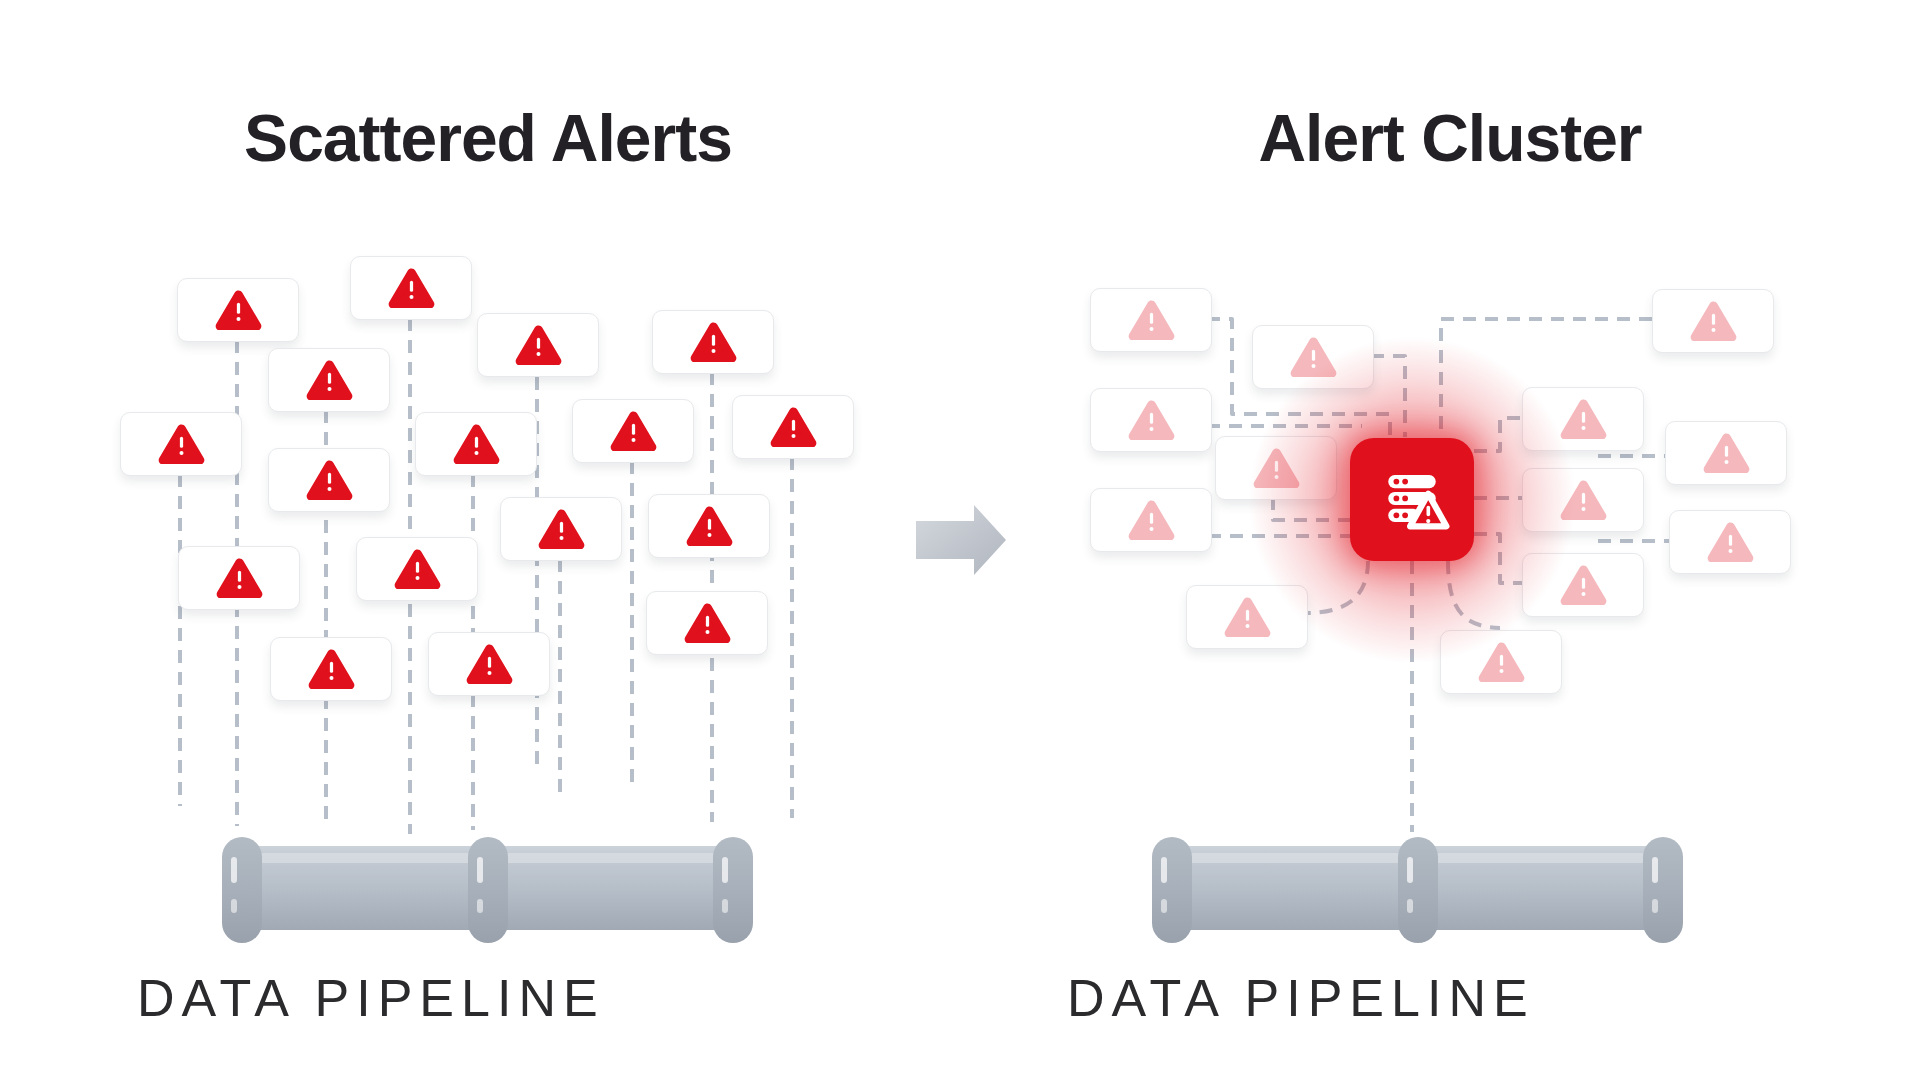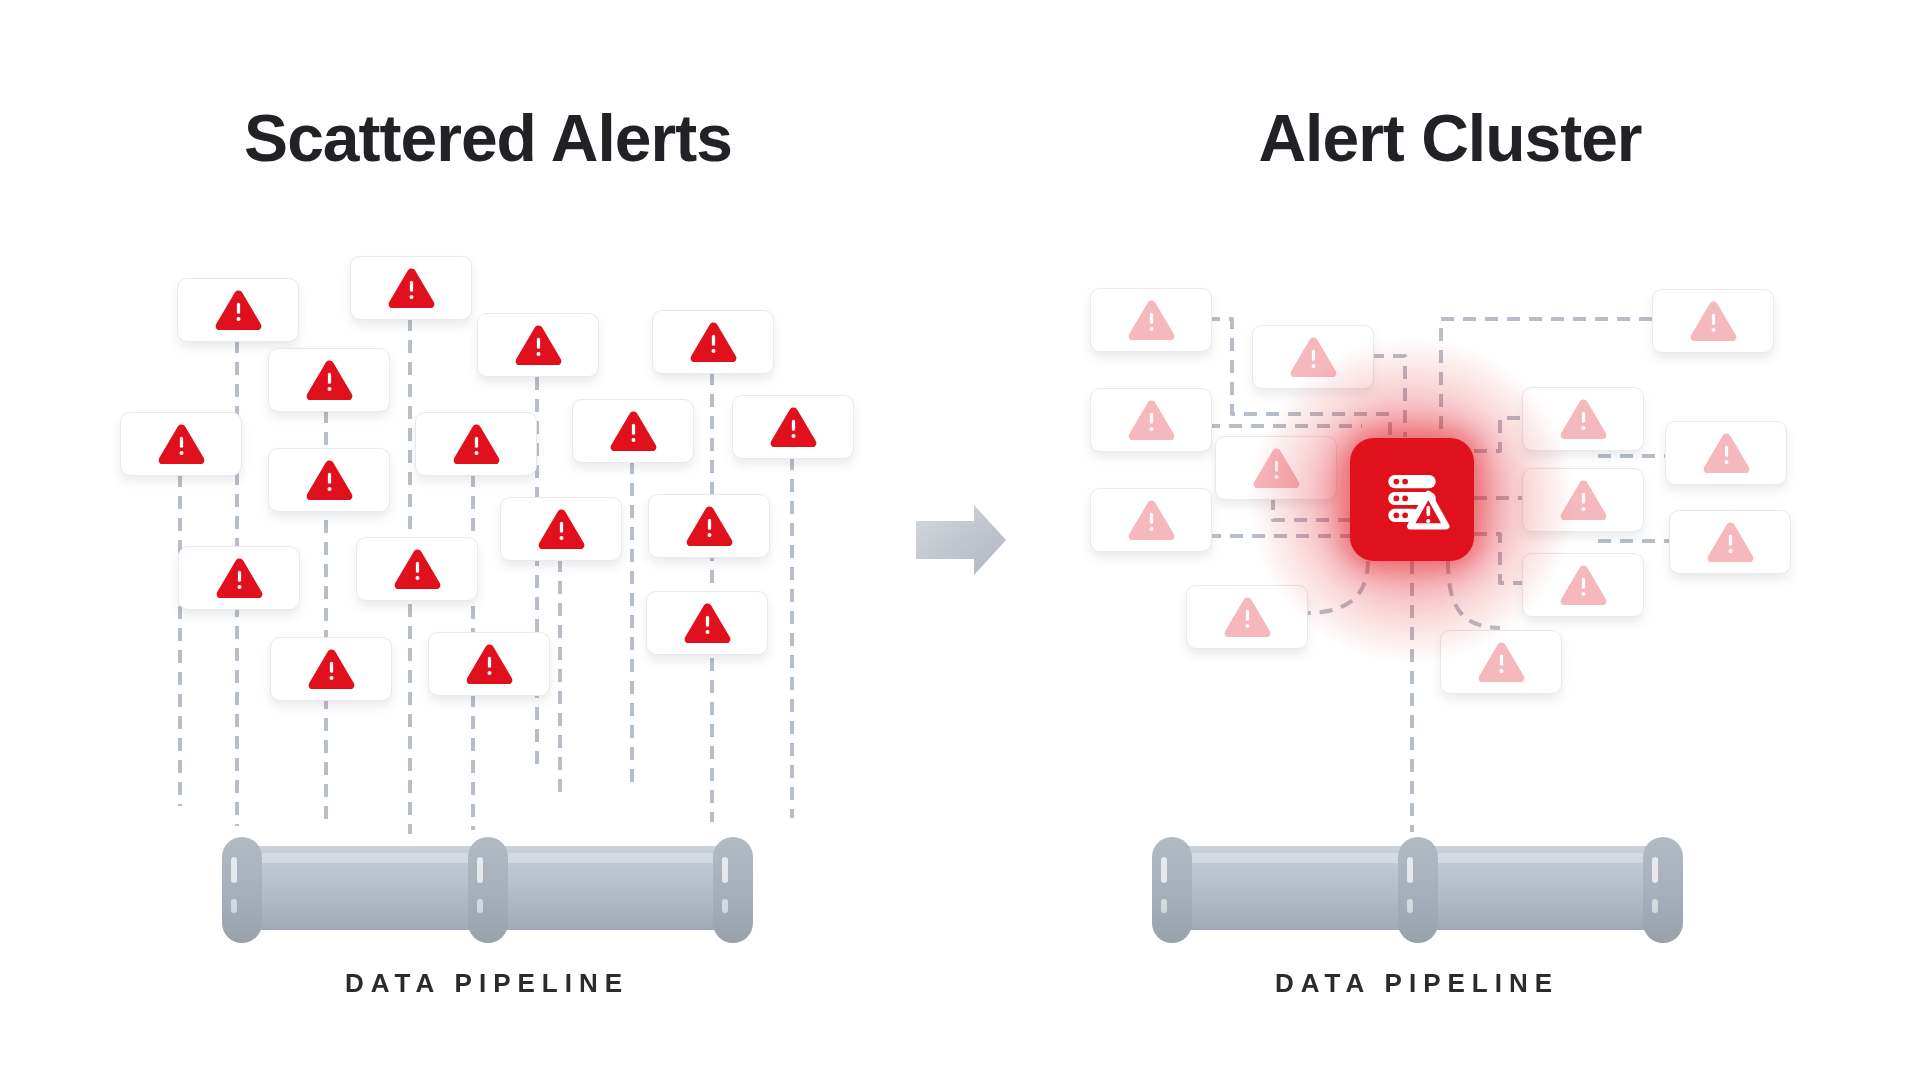--- a/index.html
+++ b/index.html
@@ -44,22 +44,22 @@
   }
   .cap-shine {
     position:absolute; left:9px; top:20px; width:6px; height:26px; border-radius:3px;
     background:rgba(255,255,255,0.7);
   }
   .cap-shine2 {
     position:absolute; left:9px; top:62px; width:6px; height:14px; border-radius:3px;
     background:rgba(255,255,255,0.55);
   }
   .pipeline-label {
-    position:absolute; top:968px; width:700px; text-align:center;
-    font-size:26px; font-weight:700; letter-spacing:7px; color:#2b2b2e; z-index:2;
+    position:absolute; top:968px; width:700px; 
+    font-size:52px; font-weight:400; letter-spacing:7px; color:#2b2b2e; z-index:2;
   }
   .dash-stroke { fill:none; stroke-linejoin:round; stroke-linecap:butt; }
 </style>
 </head>
 <body>
 
 <div id="stage">
 
   <svg id="lines-layer" viewBox="0 0 1920 1080" xmlns="http://www.w3.org/2000/svg">
     <defs>

